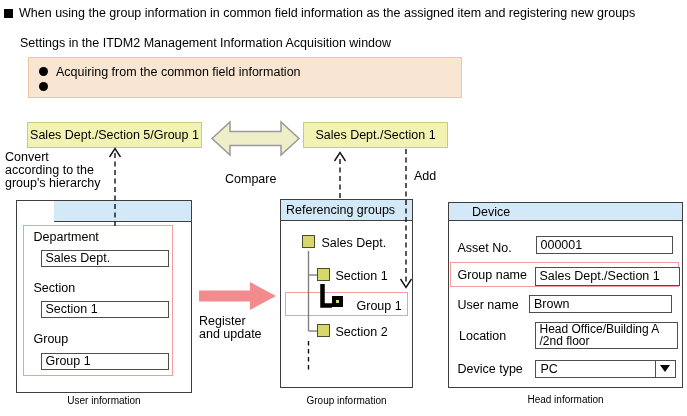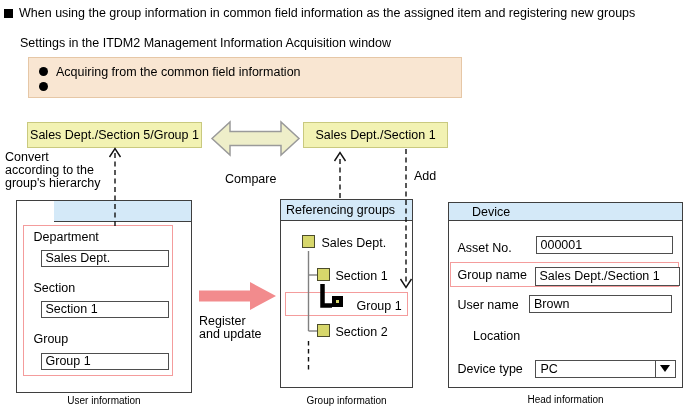--- a/index.html
+++ b/index.html
@@ -137,21 +137,23 @@
     <div class="panel-header">
       <span>Device</span>
     </div>
     <div class="abs red-outline" style="left:0.5px;top:58.5px;width:229px;height:25px;"></div>
     <div class="abs nowrap" style="left:8.5px;top:37.5px;">Asset No.</div>
     <div class="abs input" style="left:86.5px;top:32.5px;width:137px;height:18px;">000001</div>
     <div class="abs nowrap" style="left:8.5px;top:64.5px;">Group name</div>
     <div class="abs input" style="left:85.5px;top:63.5px;width:145px;height:19px;">Sales Dept./Section 1</div>
     <div class="abs nowrap" style="left:8.5px;top:94.5px;">User name</div>
     <div class="abs input" style="left:80px;top:91.5px;width:143px;height:18px;">Brown</div>
-    <div class="abs nowrap" style="left:24px;top:125.5px;text-align:right;">Location</div>
+    <div class="abs nowrap" style="left:10px;top:125.5px;text-align:right;">Location</div>
+    <div class="abs input pre" style="left:85.5px;top:118.5px;width:143px;height:27px;font-size:12px;line-height:12.5px;">Head Office/Building A
+/2nd floor</div>
     <div class="abs nowrap" style="left:8.5px;top:158.5px;">Device type</div>
     <div class="abs select" style="left:85.5px;top:156.5px;width:141px;height:18px;">
       <span class="select-text">PC</span>
       <span class="select-btn">
         <span class="tri-down"></span>
       </span>
     </div>
   </div>
   <div class="abs caption" style="left:448px;top:394px;width:235px;">Head information</div>
 

